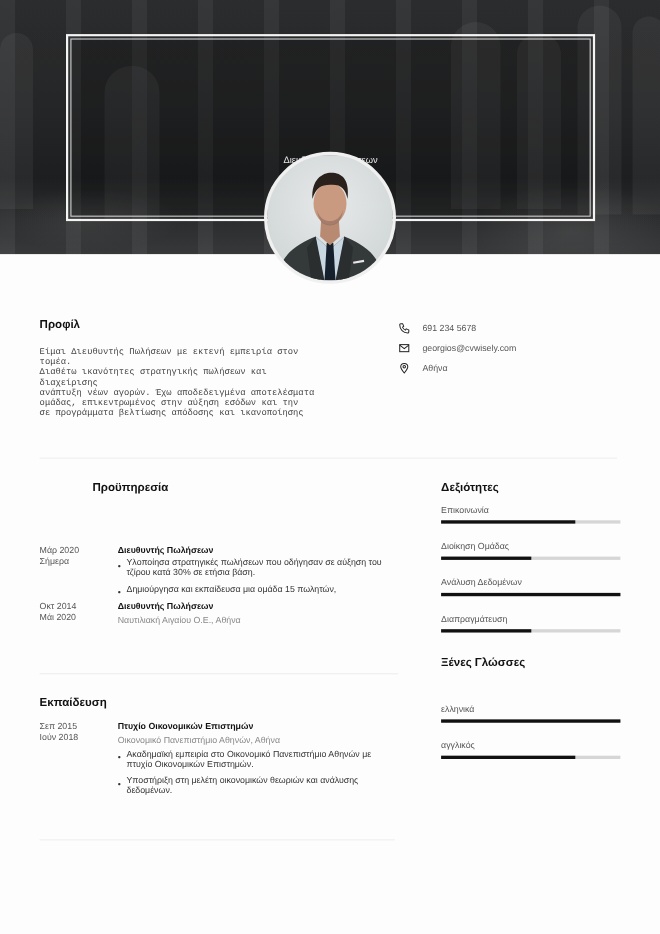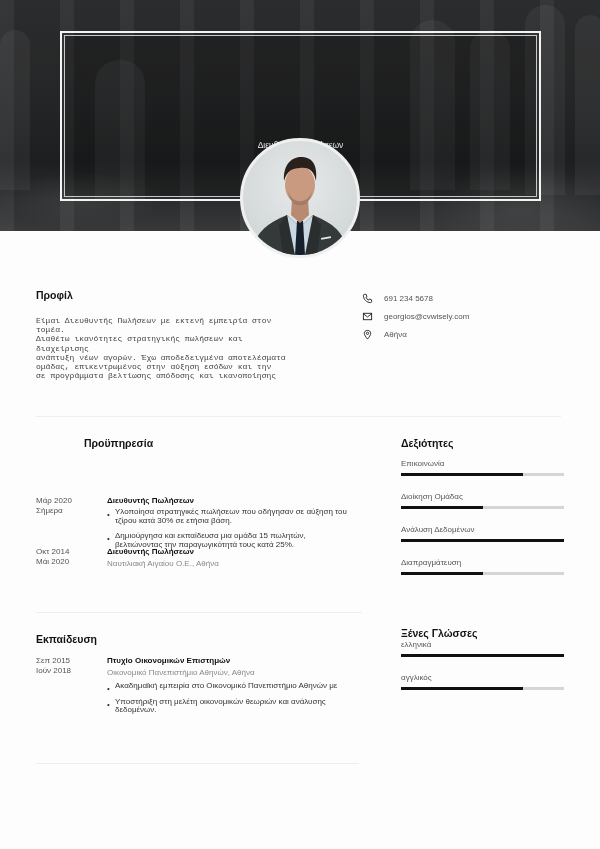--- a/index.html
+++ b/index.html
@@ -148,21 +148,20 @@
     <div>Σήμερα</div>
   </div>
   <div class="entry-body">
     <div class="role">Διευθυντής Πωλήσεων</div>
     <div class="bullet">
       <div>Υλοποίησα στρατηγικές πωλήσεων που οδήγησαν σε αύξηση του</div>
       <div>τζίρου κατά 30% σε ετήσια βάση.</div>
     </div>
     <div class="bullet">
       <div>Δημιούργησα και εκπαίδευσα μια ομάδα 15 πωλητών,</div>
-      <div>βελτιώνοντας την παραγωγικότητά τους κατά 25%.</div>
     </div>
   </div>
 </div>
 
 <div class="entry" style="top:547px;height:50px;">
   <div class="dates">
     <div>Οκτ 2014</div>
     <div>Μάι 2020</div>
   </div>
   <div class="entry-body">
@@ -178,20 +177,21 @@
 <div class="entry" style="top:656px;height:80px;">
   <div class="dates">
     <div>Σεπ 2015</div>
     <div>Ιούν 2018</div>
   </div>
   <div class="entry-body">
     <div class="role">Πτυχίο Οικονομικών Επιστημών</div>
     <div class="company">Οικονομικό Πανεπιστήμιο Αθηνών,   Αθήνα</div>
     <div class="bullet">
       <div>Ακαδημαϊκή εμπειρία στο Οικονομικό Πανεπιστήμιο Αθηνών με</div>
+      <div>πτυχίο Οικονομικών Επιστημών.</div>
     </div>
     <div class="bullet">
       <div>Υποστήριξη στη μελέτη οικονομικών θεωριών και ανάλυσης</div>
       <div>δεδομένων.</div>
     </div>
   </div>
 </div>
 
 <div class="sep" style="left:36px;top:763px;width:323px;"></div>
 
@@ -215,21 +215,21 @@
       <div class="bar-fill" style="width:100%;"></div>
     </div>
 </div>
 <div class="skill" style="top:558px;">
   <div class="skill-label">Διαπραγμάτευση</div>
   <div class="bar">
       <div class="bar-fill" style="width:50%;"></div>
     </div>
 </div>
 
-<div class="h2" style="left:401px;top:627px;">Ξένες Γλώσσες</div>
+<div class="h2" style="left:401px;top:596px;">Ξένες Γλώσσες</div>
 
 <div class="skill" style="top:640px;">
   <div class="skill-label">ελληνικά</div>
   <div class="bar">
       <div class="bar-fill" style="width:100%;"></div>
     </div>
 </div>
 <div class="skill" style="top:673px;">
   <div class="skill-label">αγγλικός</div>
   <div class="bar">

